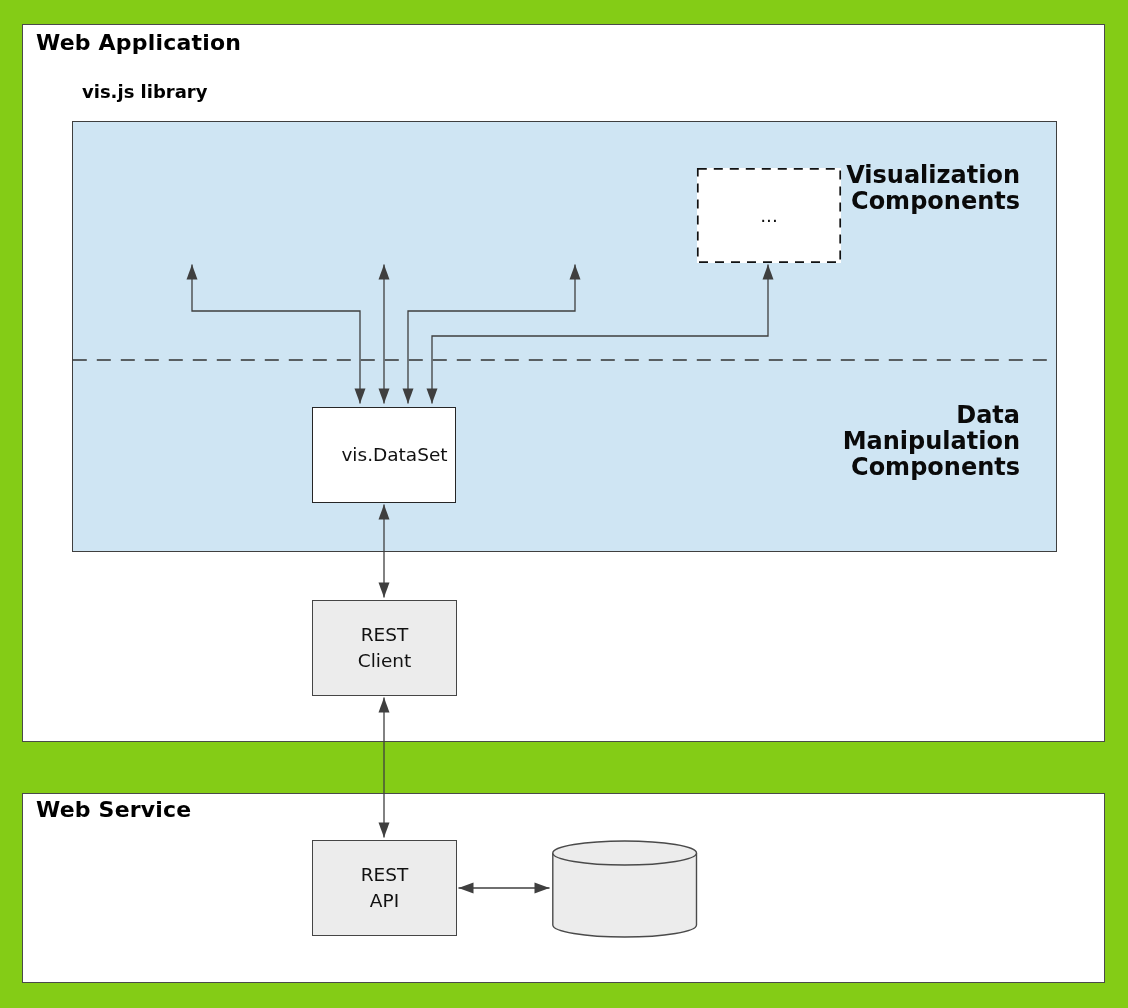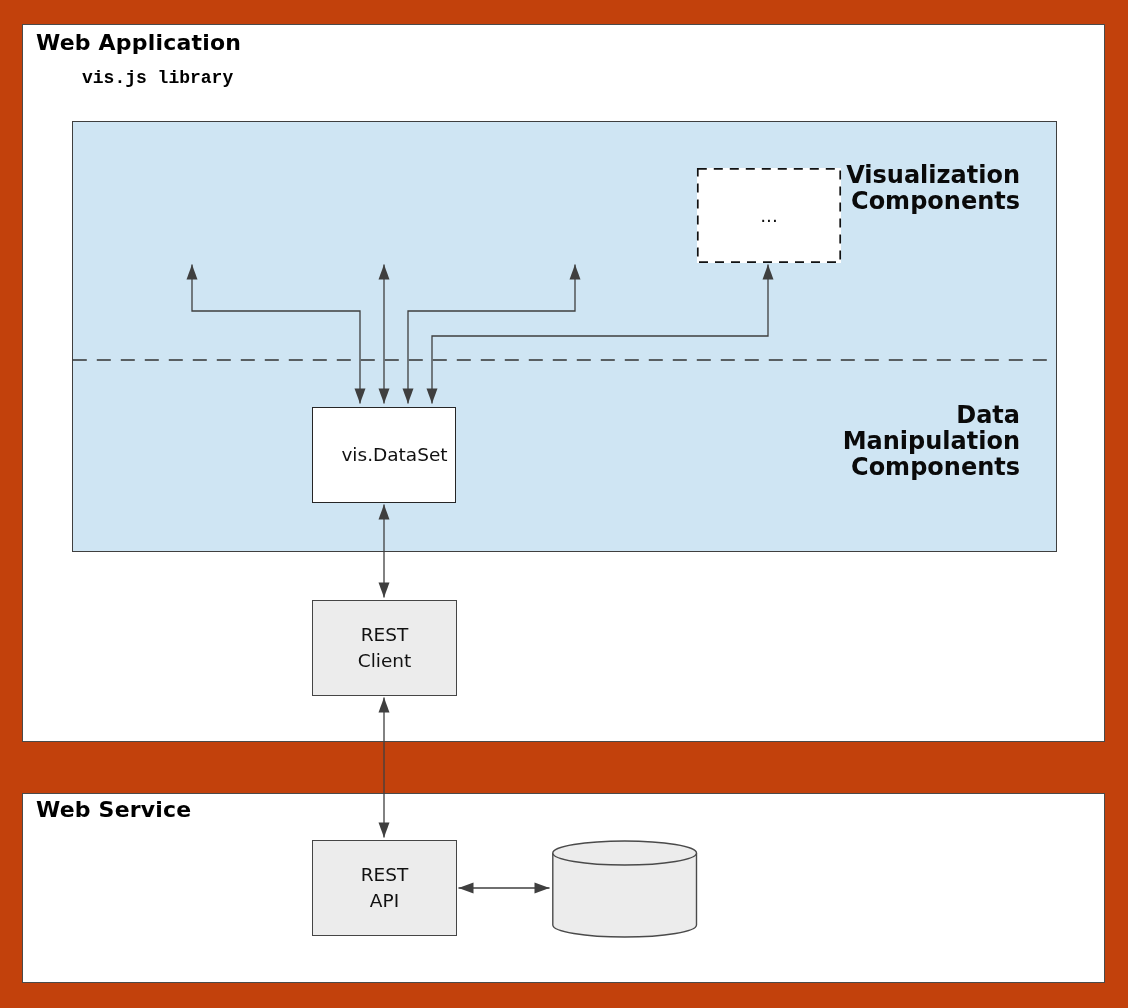--- a/index.html
+++ b/index.html
@@ -1,18 +1,18 @@
 <!DOCTYPE html>
 <html><head>
 <meta charset="utf-8">
 <style>
   html,body { margin:0; padding:0; background:#ffffff; }
   #canvas {
     position:relative; width:1128px; height:1008px;
-    background:#c2410c; overflow:hidden;
+    background:#84cc16; overflow:hidden;
     font-family:"DejaVu Sans","Liberation Sans",sans-serif;
     color:#111;
   }
   .panel {
     position:absolute; background:#ffffff;
     border:1.5px solid #4a4a4a; box-sizing:border-box;
   }
   .panel-title {
     position:absolute; font-size:22px; font-weight:bold; color:#000;
     letter-spacing:0.2px;
@@ -48,21 +48,21 @@
   }
 </style>
 </head>
 <body>
 
 <div id="canvas">
 
   <div class="panel" style="left:22px; top:24px; width:1083px; height:718px;"></div>
   <div class="panel-title" style="left:36px; top:30px;">Web Application</div>
 
-  <div class="sub-title" style="left:82px; top:68px;font-family:Liberation Mono, monospace;">vis.js library</div>
+  <div class="sub-title" style="left:82px; top:81px;">vis.js library</div>
   <div class="library"></div>
 
   <div class="node bare" style="left:697px; top:168px; width:144px; height:95px;">...</div>
 
   <div class="section-label" style="left:820px; top:162px;">Visualization
 Components</div>
   <div class="section-label" style="left:820px; top:402px;">Data
 Manipulation
 Components</div>
 

